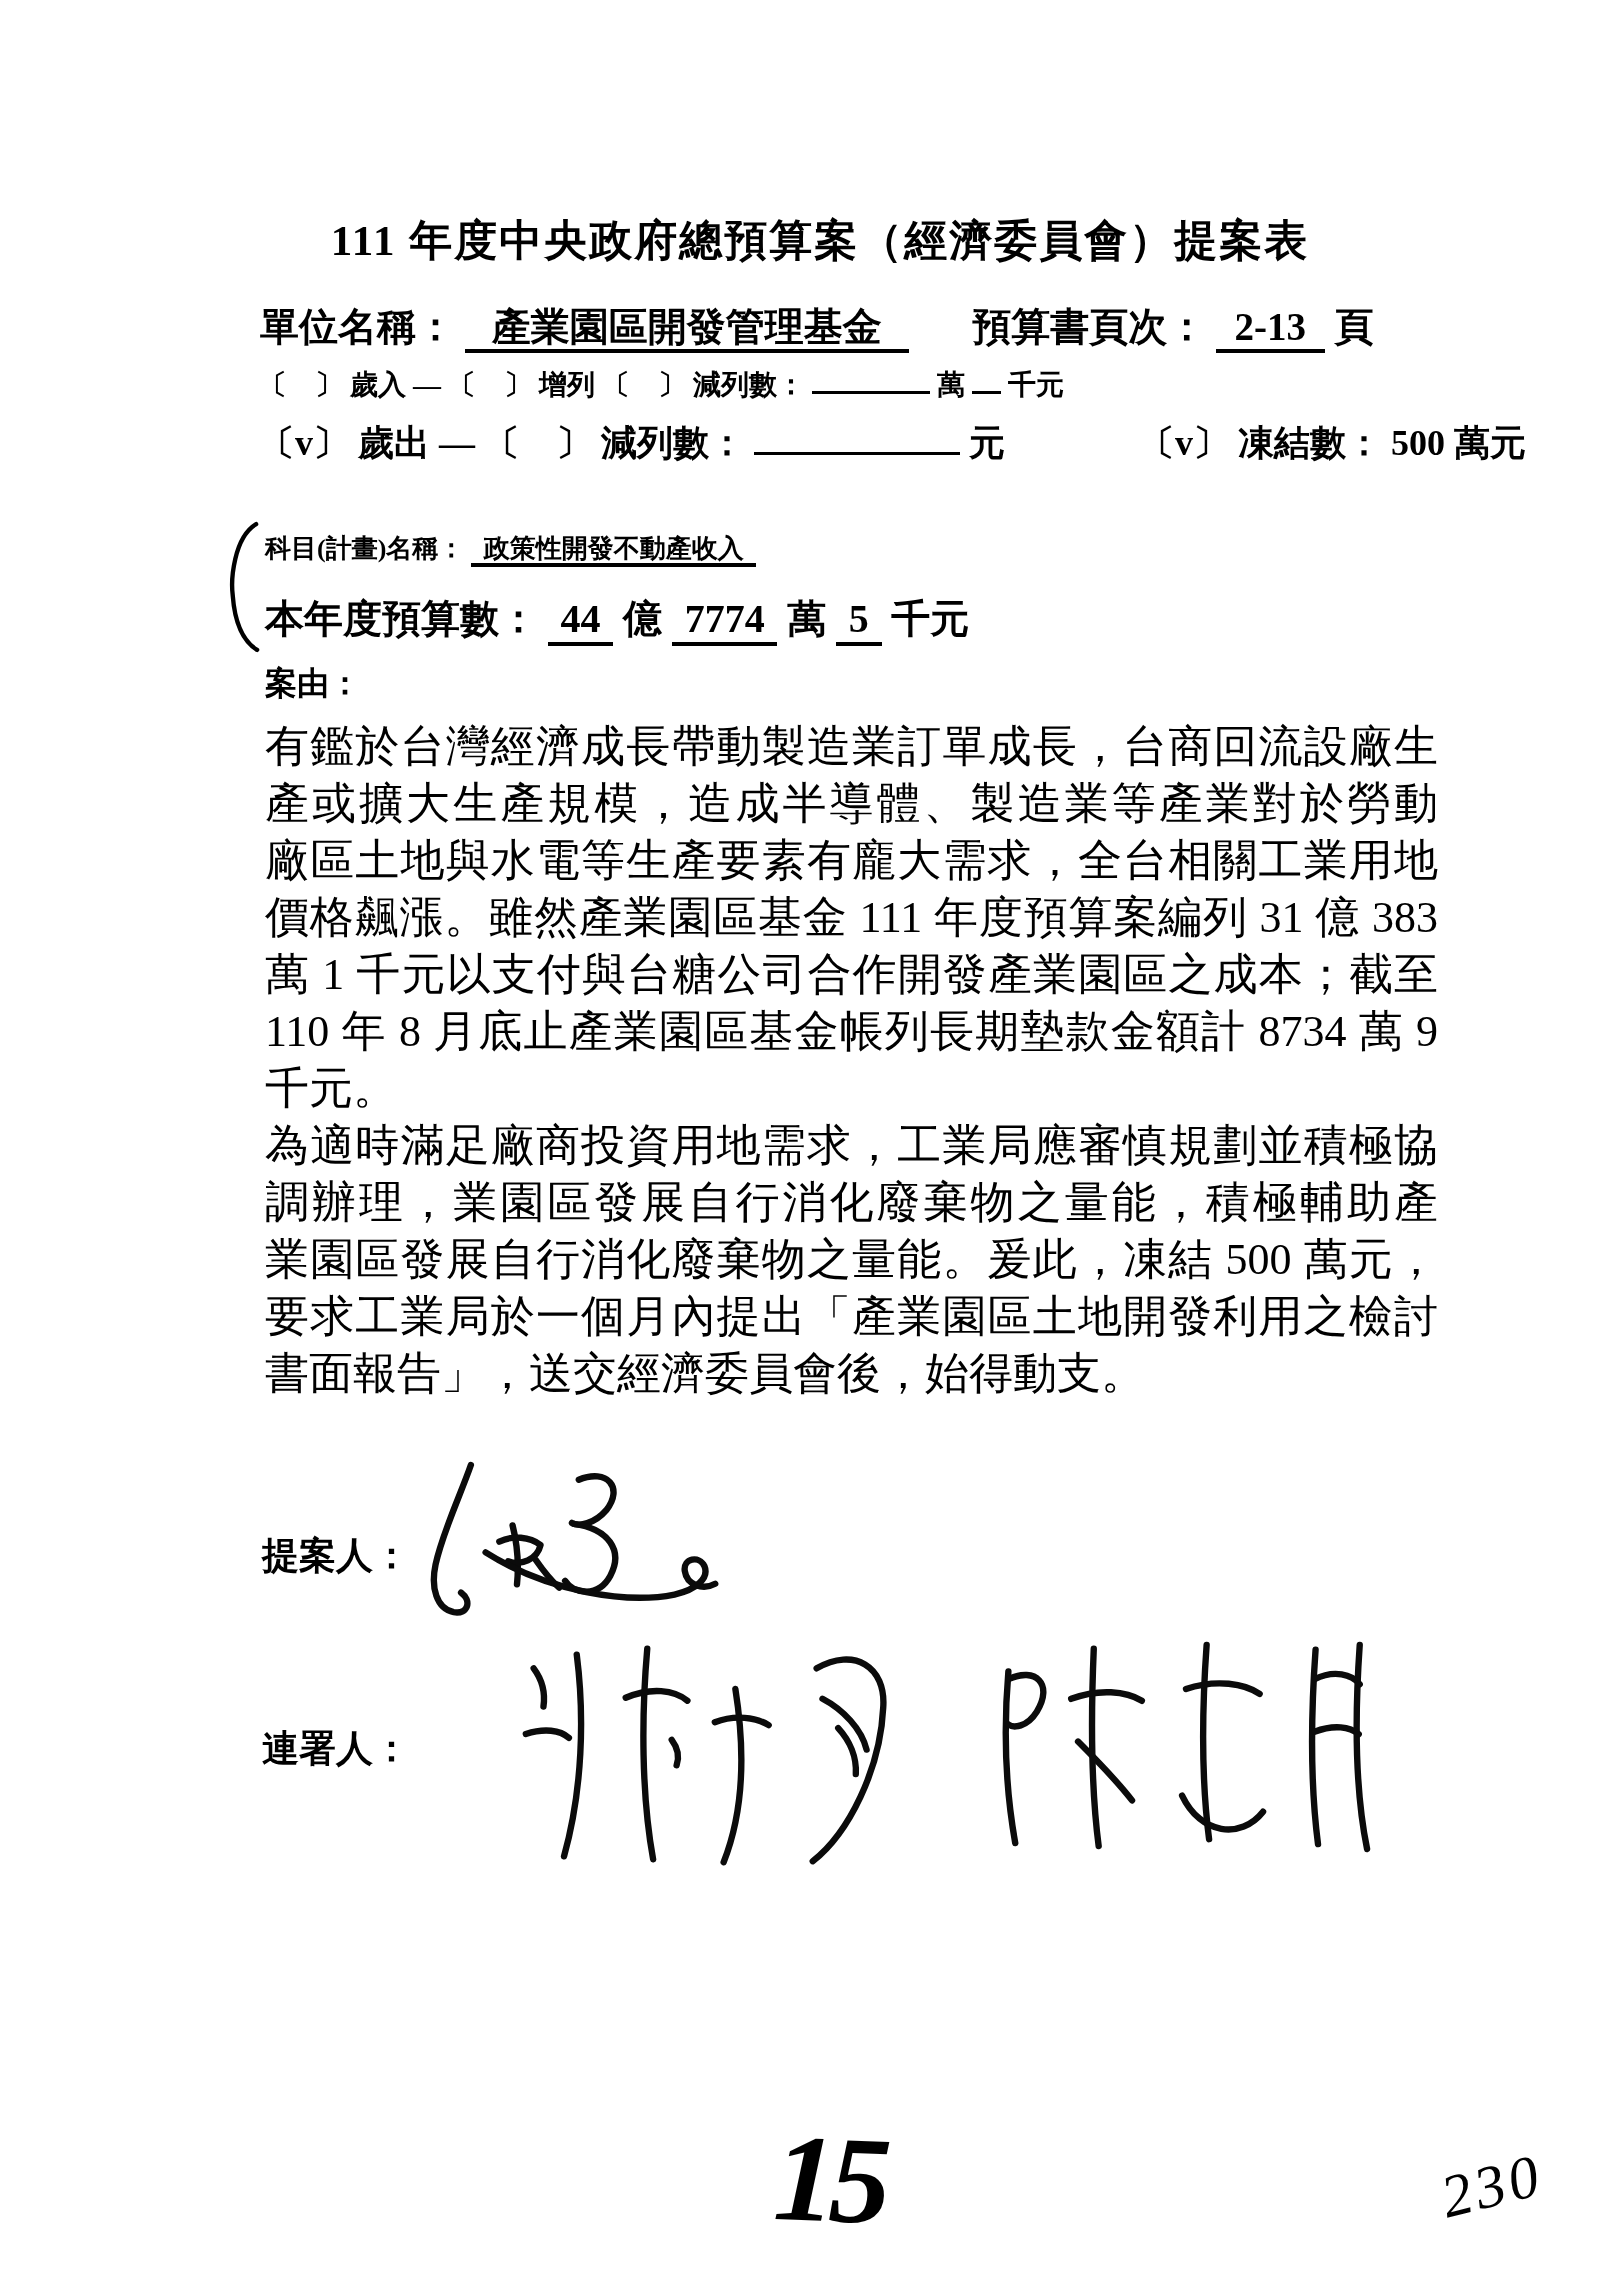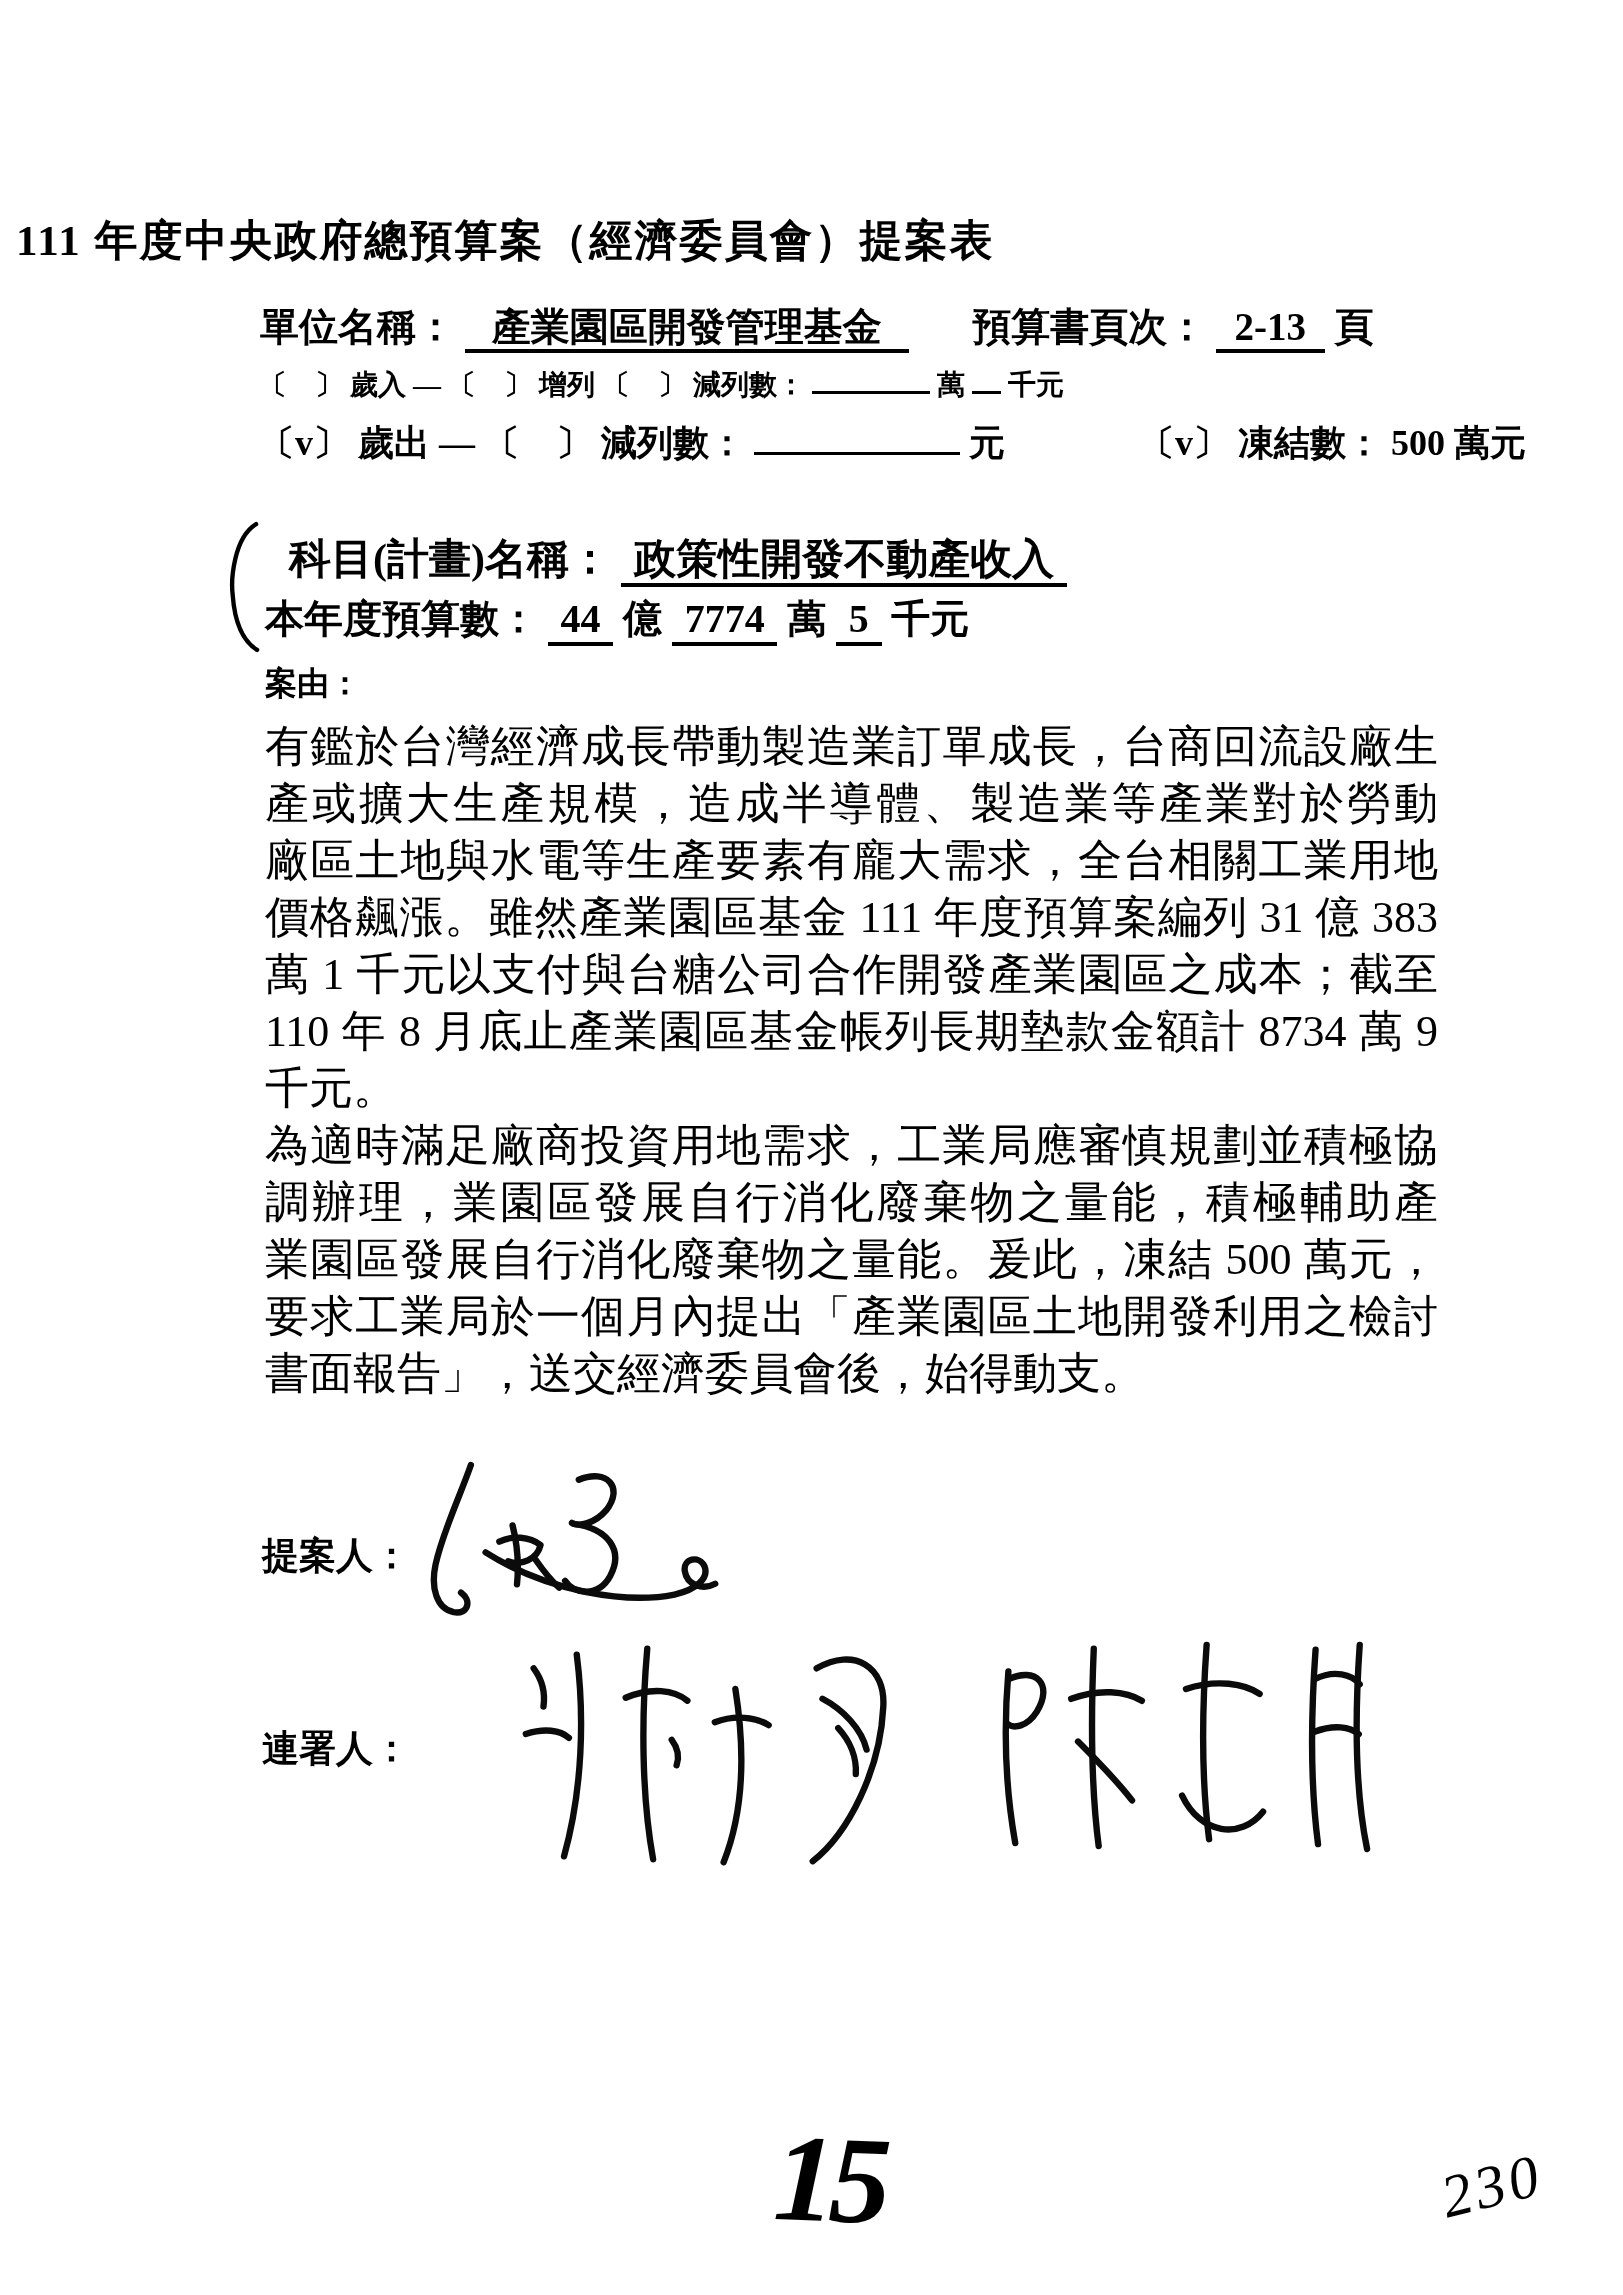--- a/index.html
+++ b/index.html
@@ -4,38 +4,38 @@
 <style>
   html,body{margin:0;padding:0;background:#e8e8e8;}
   .page{
     position:relative;width:1624px;height:2295px;background:#ffffff;
     color:#000;font-family:"Liberation Serif","DejaVu Serif",serif;
     overflow:hidden;
   }
   .abs{position:absolute;white-space:nowrap;}
   .b{font-weight:bold;}
   
-  .title{left:0;right:0;top:212px;text-align:left;font-size:43px;font-weight:bold;letter-spacing:2px;padding-left:16px;}
+  .title{left:0;right:0;top:212px;text-align:center;font-size:43px;font-weight:bold;letter-spacing:2px;padding-left:16px;}
   
   .unit-row{left:260px;top:300px;font-size:39px;}
   .ul{display:inline-block;border-bottom:4.4px solid #000;line-height:1.12;}
   .pad-wide{padding:0 27px;}
   .pad-med{padding:0 18.6px;}
   .pad-sm{padding:0 12.8px;}
   .gap-90{display:inline-block;width:44px;}
   
   .cb-row1{left:259px;top:364px;font-size:28px;font-weight:bold;}
   .cb-row2{left:259px;top:418px;font-size:36px;font-weight:bold;}
   .blank{display:inline-block;border-bottom:3.4px solid #000;height:0.95em;vertical-align:baseline;}
   .w240{width:118px;} .w60{width:29px;} .w420{width:206px;}
   .freeze-part{margin-left:125px;}
   .digits{font-family:"Liberation Serif","DejaVu Serif",serif;}
   
   .big-bracket{position:absolute;left:222px;top:521px;}
-  .subj1{left:265px;top:531px;font-size:42px;font-weight:bold;margin-left:24px;}
+  .subj1{left:265px;top:531px;font-size:26px;font-weight:bold;}
   .subj2{left:265px;top:592px;font-size:39px;font-weight:bold;}
   .ul2{display:inline-block;border-bottom:4.9px solid #000;line-height:1.12;}
   .num{font-size:40px;}
   
   .case-label{left:265px;top:662px;font-size:32px;font-weight:bold;}
   .paragraph{position:absolute;left:265px;top:718px;width:1173px;font-size:44px;line-height:57px;}
   .cline{height:57px;text-align:justify;text-align-last:justify;text-justify:inter-character;overflow:hidden;}
   .cline.pend{text-align-last:left;}
   
   .sig-label{font-size:37px;font-weight:bold;}

